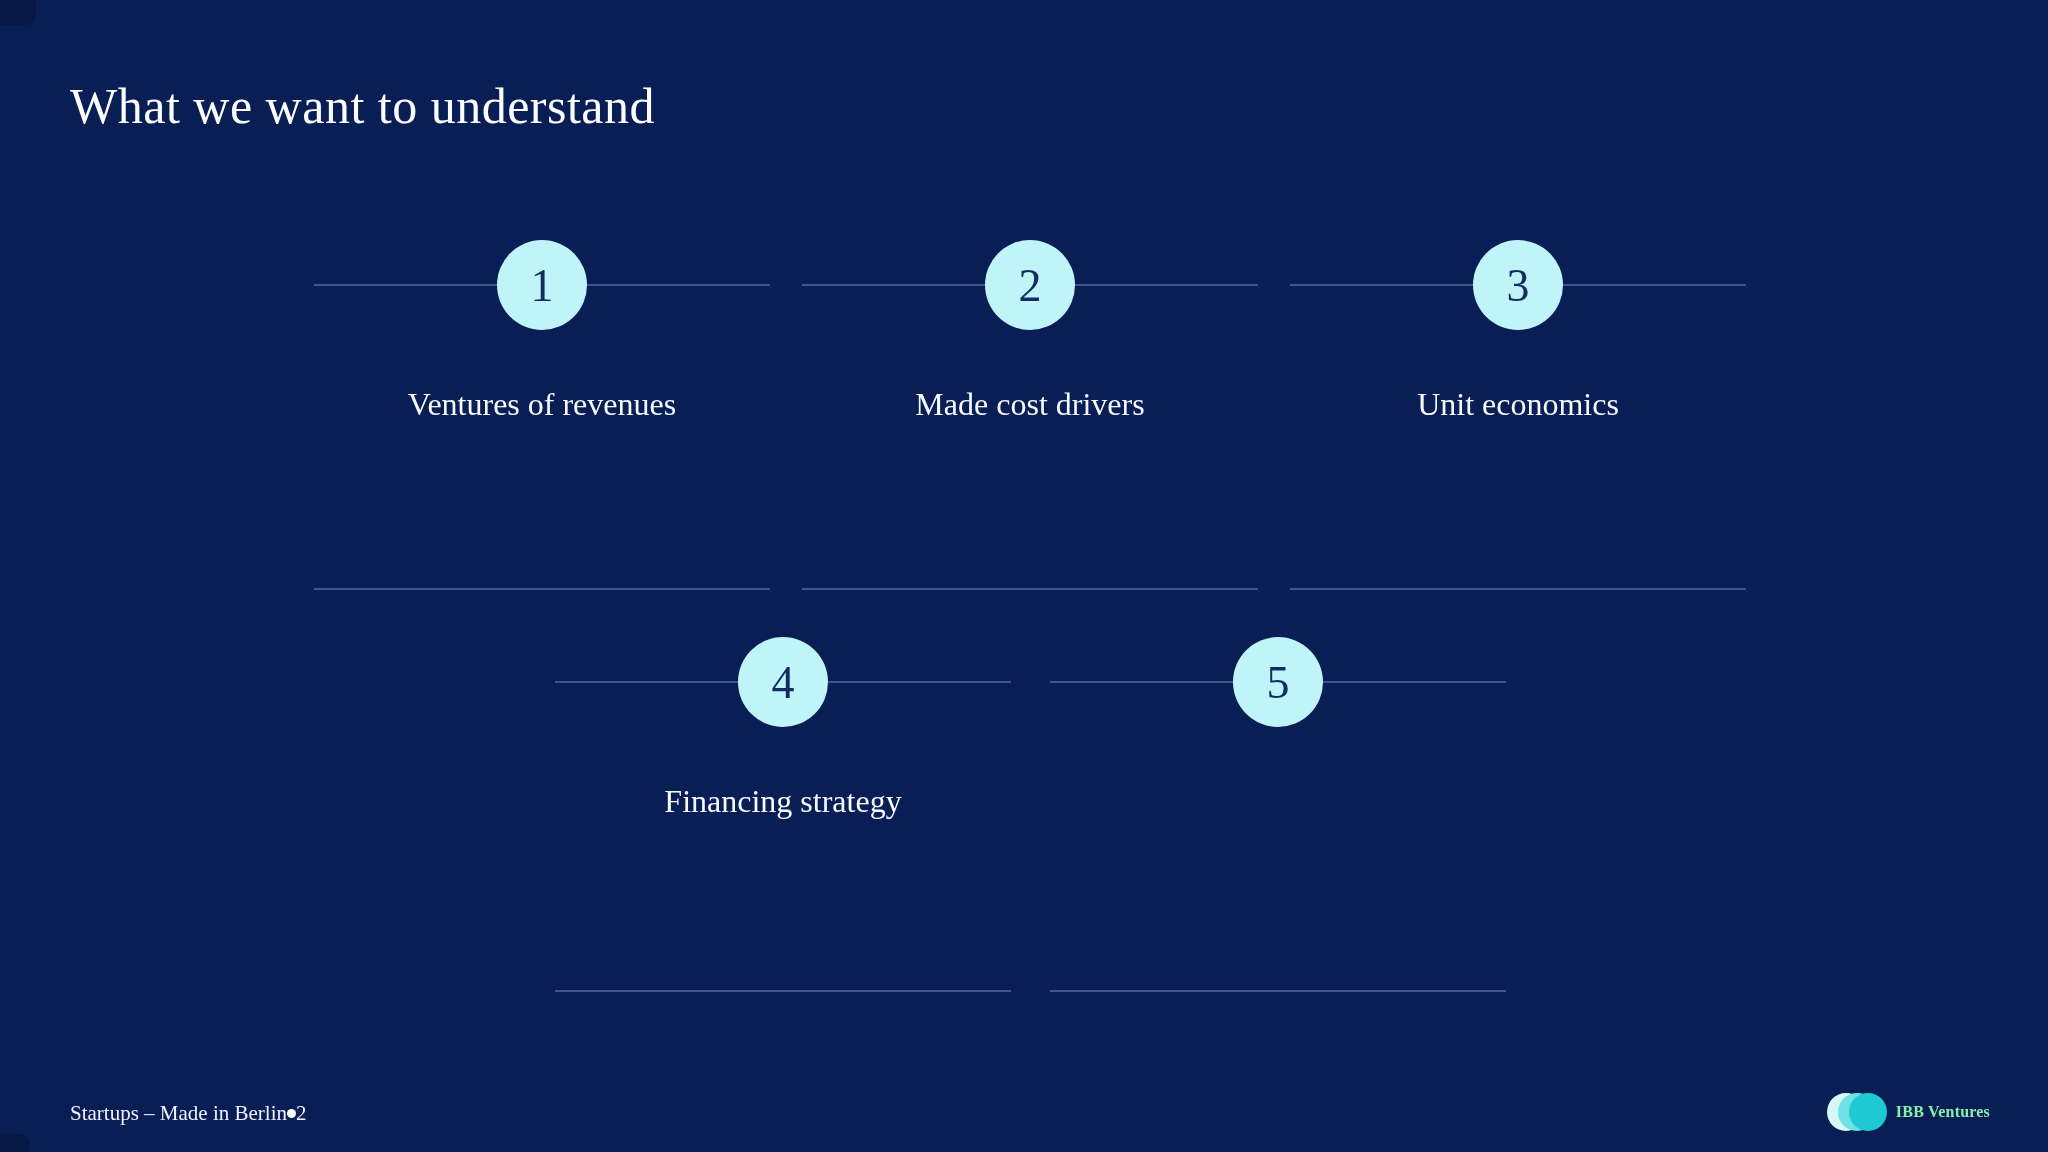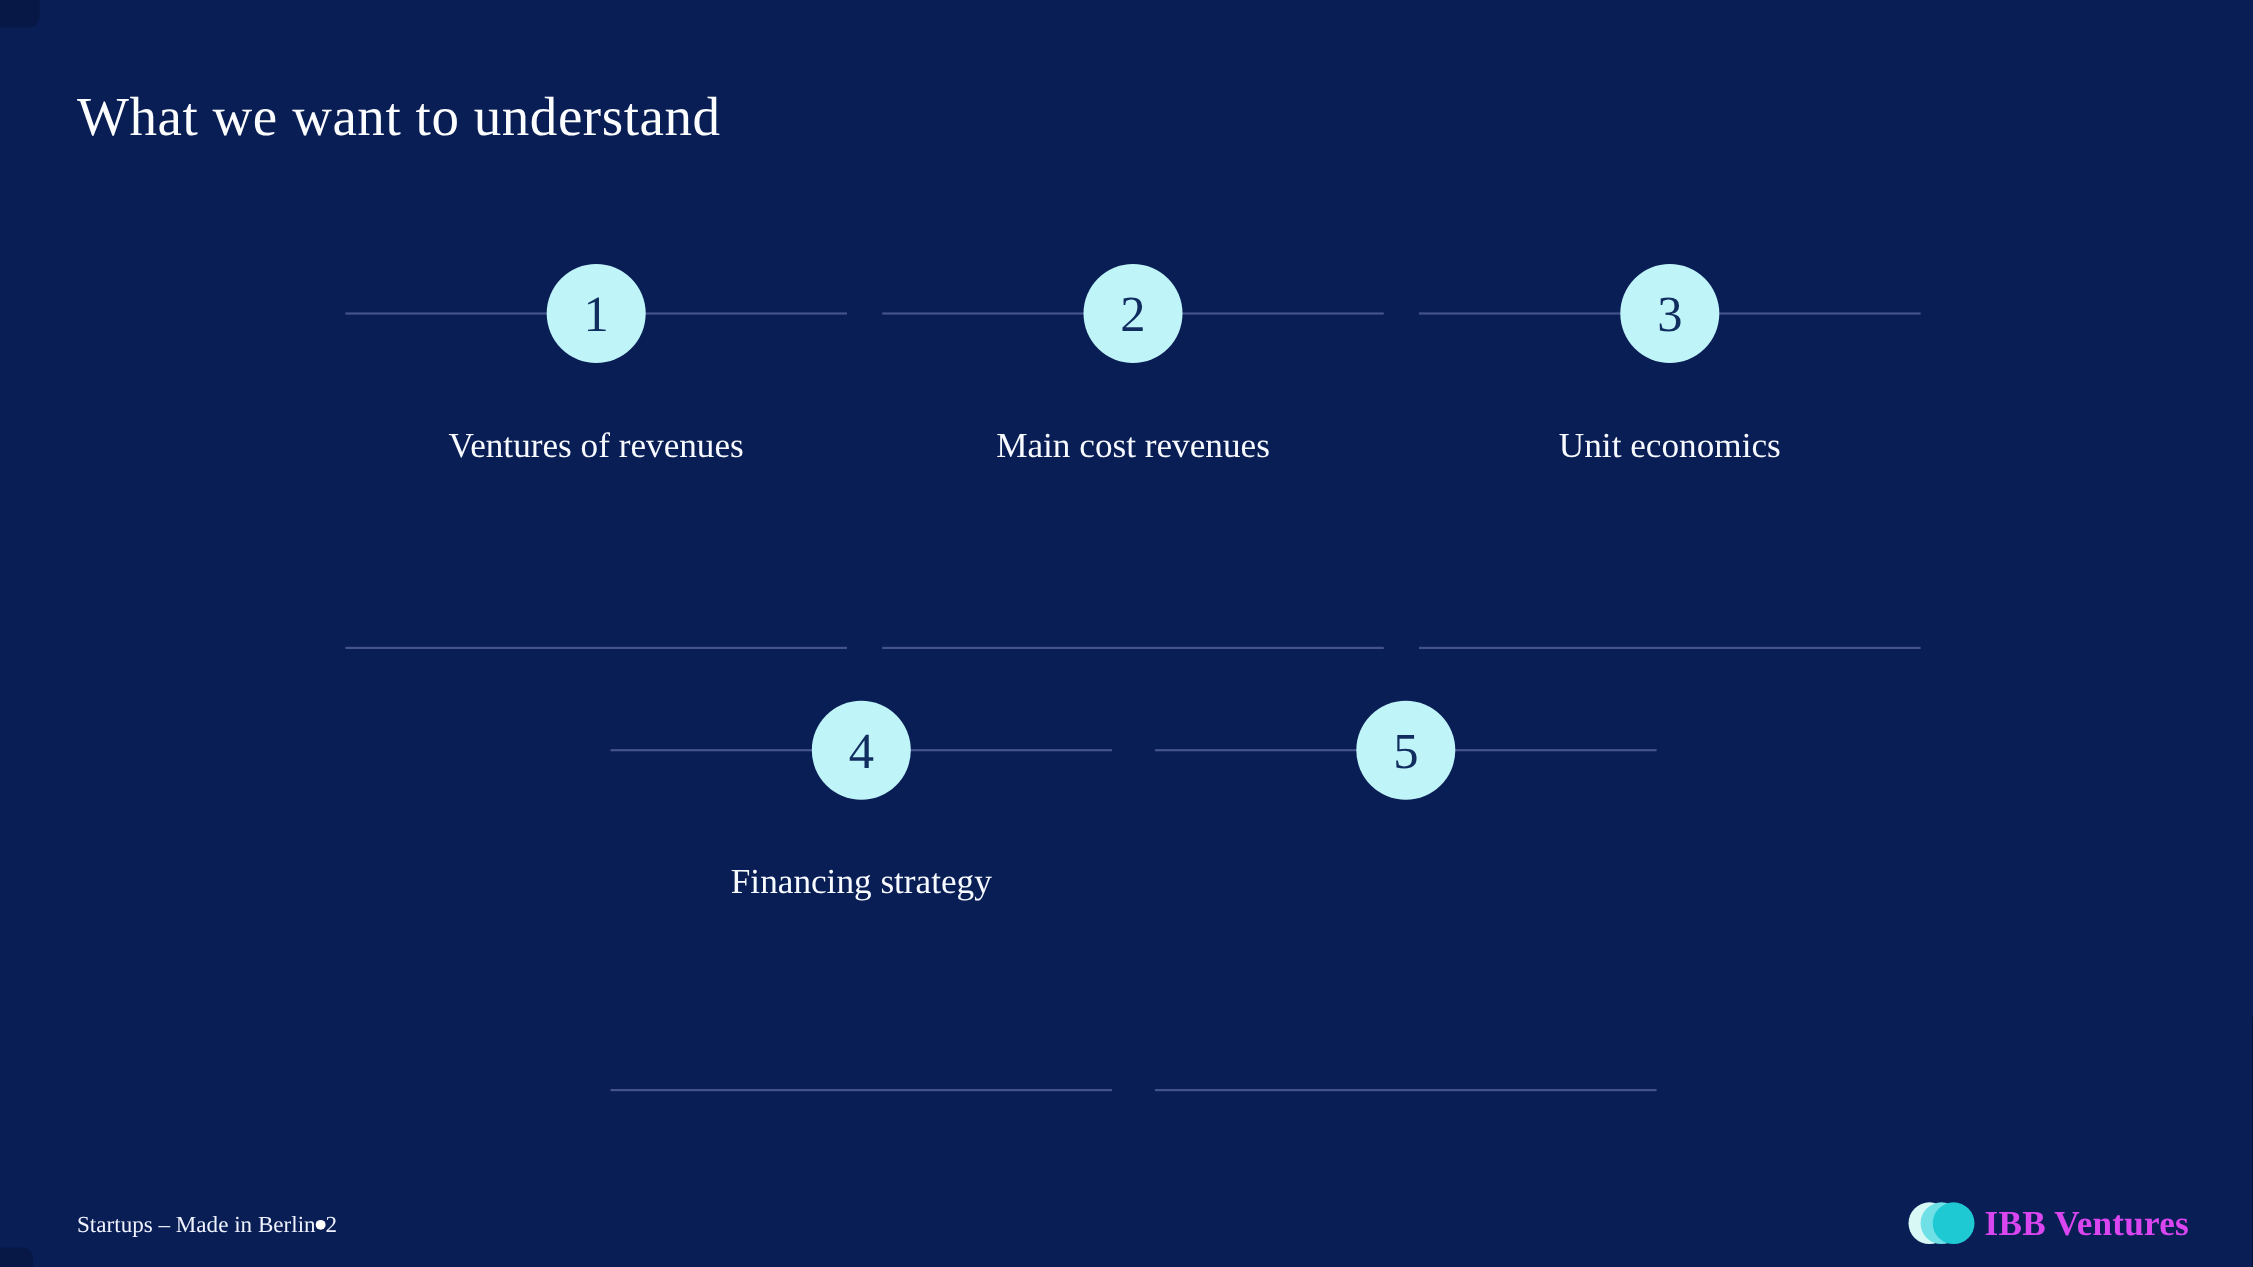--- a/index.html
+++ b/index.html
@@ -65,21 +65,21 @@
   .logo {
     position:absolute; right:58px; top:1091px; height:42px;
     display:flex; align-items:center;
   }
   .logo .dots { display:flex; align-items:center; margin-right:9px; }
   .logo .dot { width:38px; height:38px; border-radius:50%; }
   .logo .dot.d1 { background:var(--logo_circle_light,#D8F8F6); z-index:1; }
   .logo .dot.d2 { background:var(--logo_circle_mid,#6FE0E6); margin-left:-27px; z-index:2; }
   .logo .dot.d3 { background:var(--logo_circle_dark,#1FC9D4); margin-left:-27px; z-index:3; }
   .logo .wordmark {
-    color:#d946ef; font-size:32px; font-weight:700; letter-spacing:0.2px;
+    color:#86efac; font-size:16px; font-weight:700; letter-spacing:0.2px;
   }
 </style>
 </head>
 <body>
 
 <div id="slide" style="--background: #0A1E56; --circle_fill: #BFF4F9; --circle_number: #112C5F; --divider_line: #44548A; --text: #FFFFFF; --logo_circle_light: #D8F8F6; --logo_circle_mid: #6FE0E6; --logo_circle_dark: #1FC9D4;">
 
   <div class="corner tl"></div>
   <div class="corner bl"></div>
 
@@ -87,21 +87,21 @@
 
   <div class="row" id="row1">
     <div class="cell">
       <div class="rule"></div>
       <div class="badge">1</div>
       <div class="topic-label">Ventures of revenues</div>
     </div>
     <div class="cell">
       <div class="rule"></div>
       <div class="badge">2</div>
-      <div class="topic-label">Main cost revenues</div>
+      <div class="topic-label">Made cost drivers</div>
     </div>
     <div class="cell">
       <div class="rule"></div>
       <div class="badge">3</div>
       <div class="topic-label">Unit economics</div>
     </div>
   </div>
 
   <div class="row" id="row2">
     <div class="cell">

